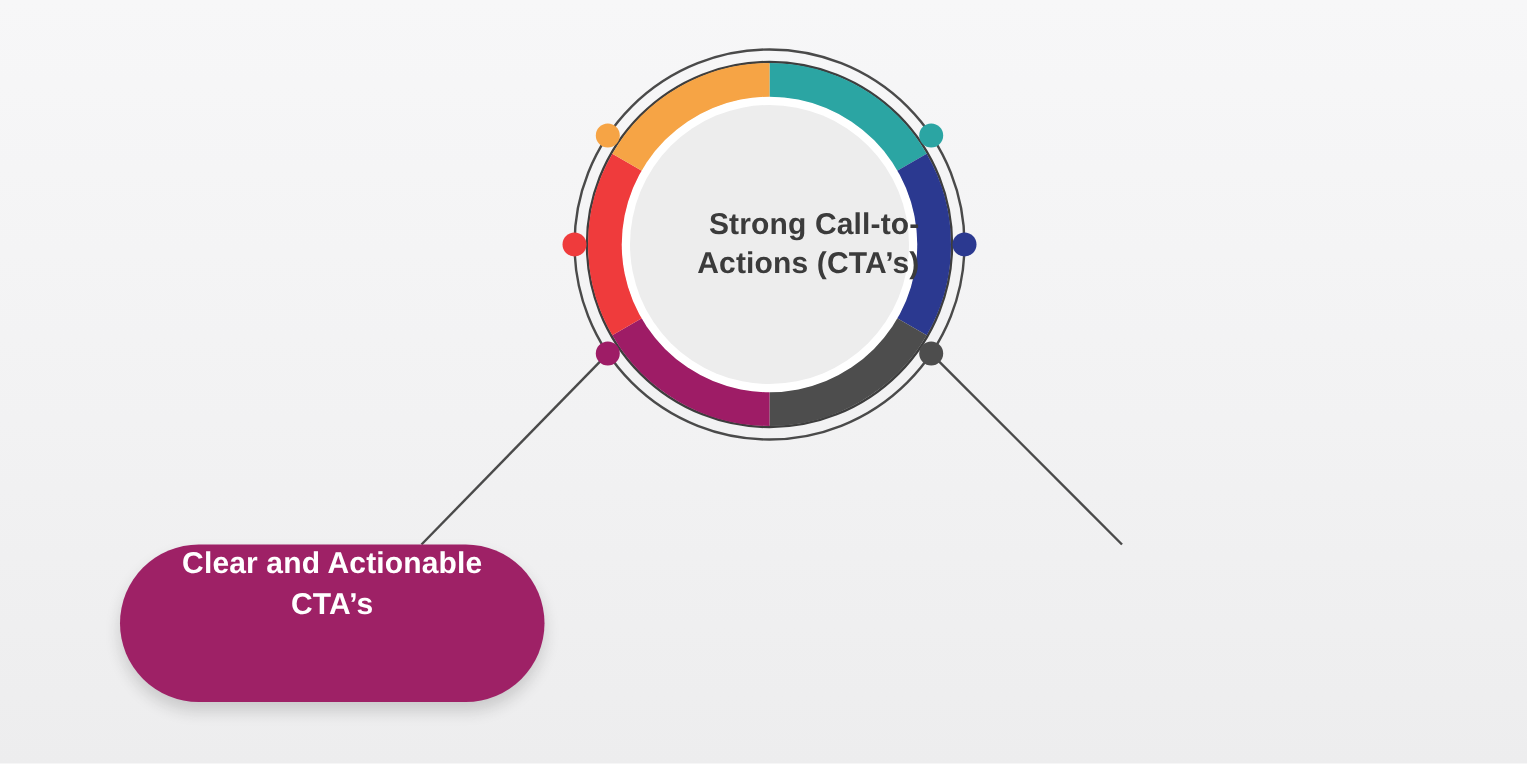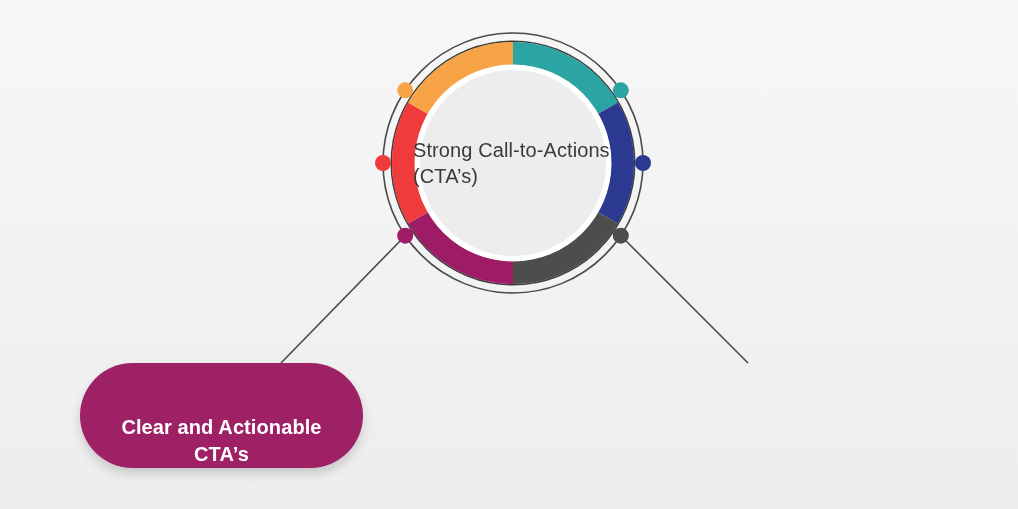--- a/index.html
+++ b/index.html
@@ -24,34 +24,34 @@
   }
   .center-label {
     position: absolute;
     left: 413px;
     top: 116px;
     width: 200px;
     height: 94px;
     display: flex;
     align-items: center;
     justify-content: center;
-    text-align: left;
+    text-align: right;
     font-size: 20px;
-    font-weight: 400;
+    font-weight: 700;
     line-height: 1.3;
     letter-spacing: 0.1px;
   }
   .node {
     position: absolute;
     top: 363px;
     width: 283px;
     height: 105px;
     border-radius: 52.5px;
     display: flex;
-    align-items: flex-end;
+    align-items: flex-start;
     justify-content: center;
     text-align: center;
     box-shadow: 0 6px 10px rgba(40, 40, 40, 0.18);
   }
   .node-left  { left: 80px; }
   .node-right { left: 655px; }
   .node-text {
     color: #ffffff;
     font-size: 20px;
     font-weight: 700;

